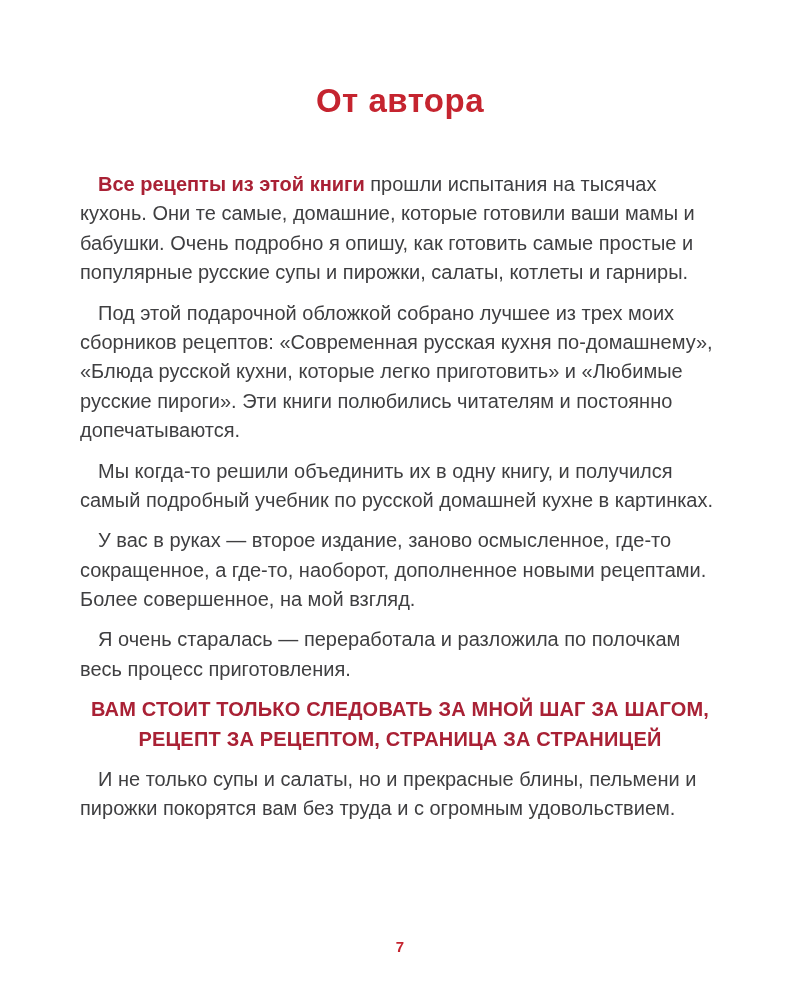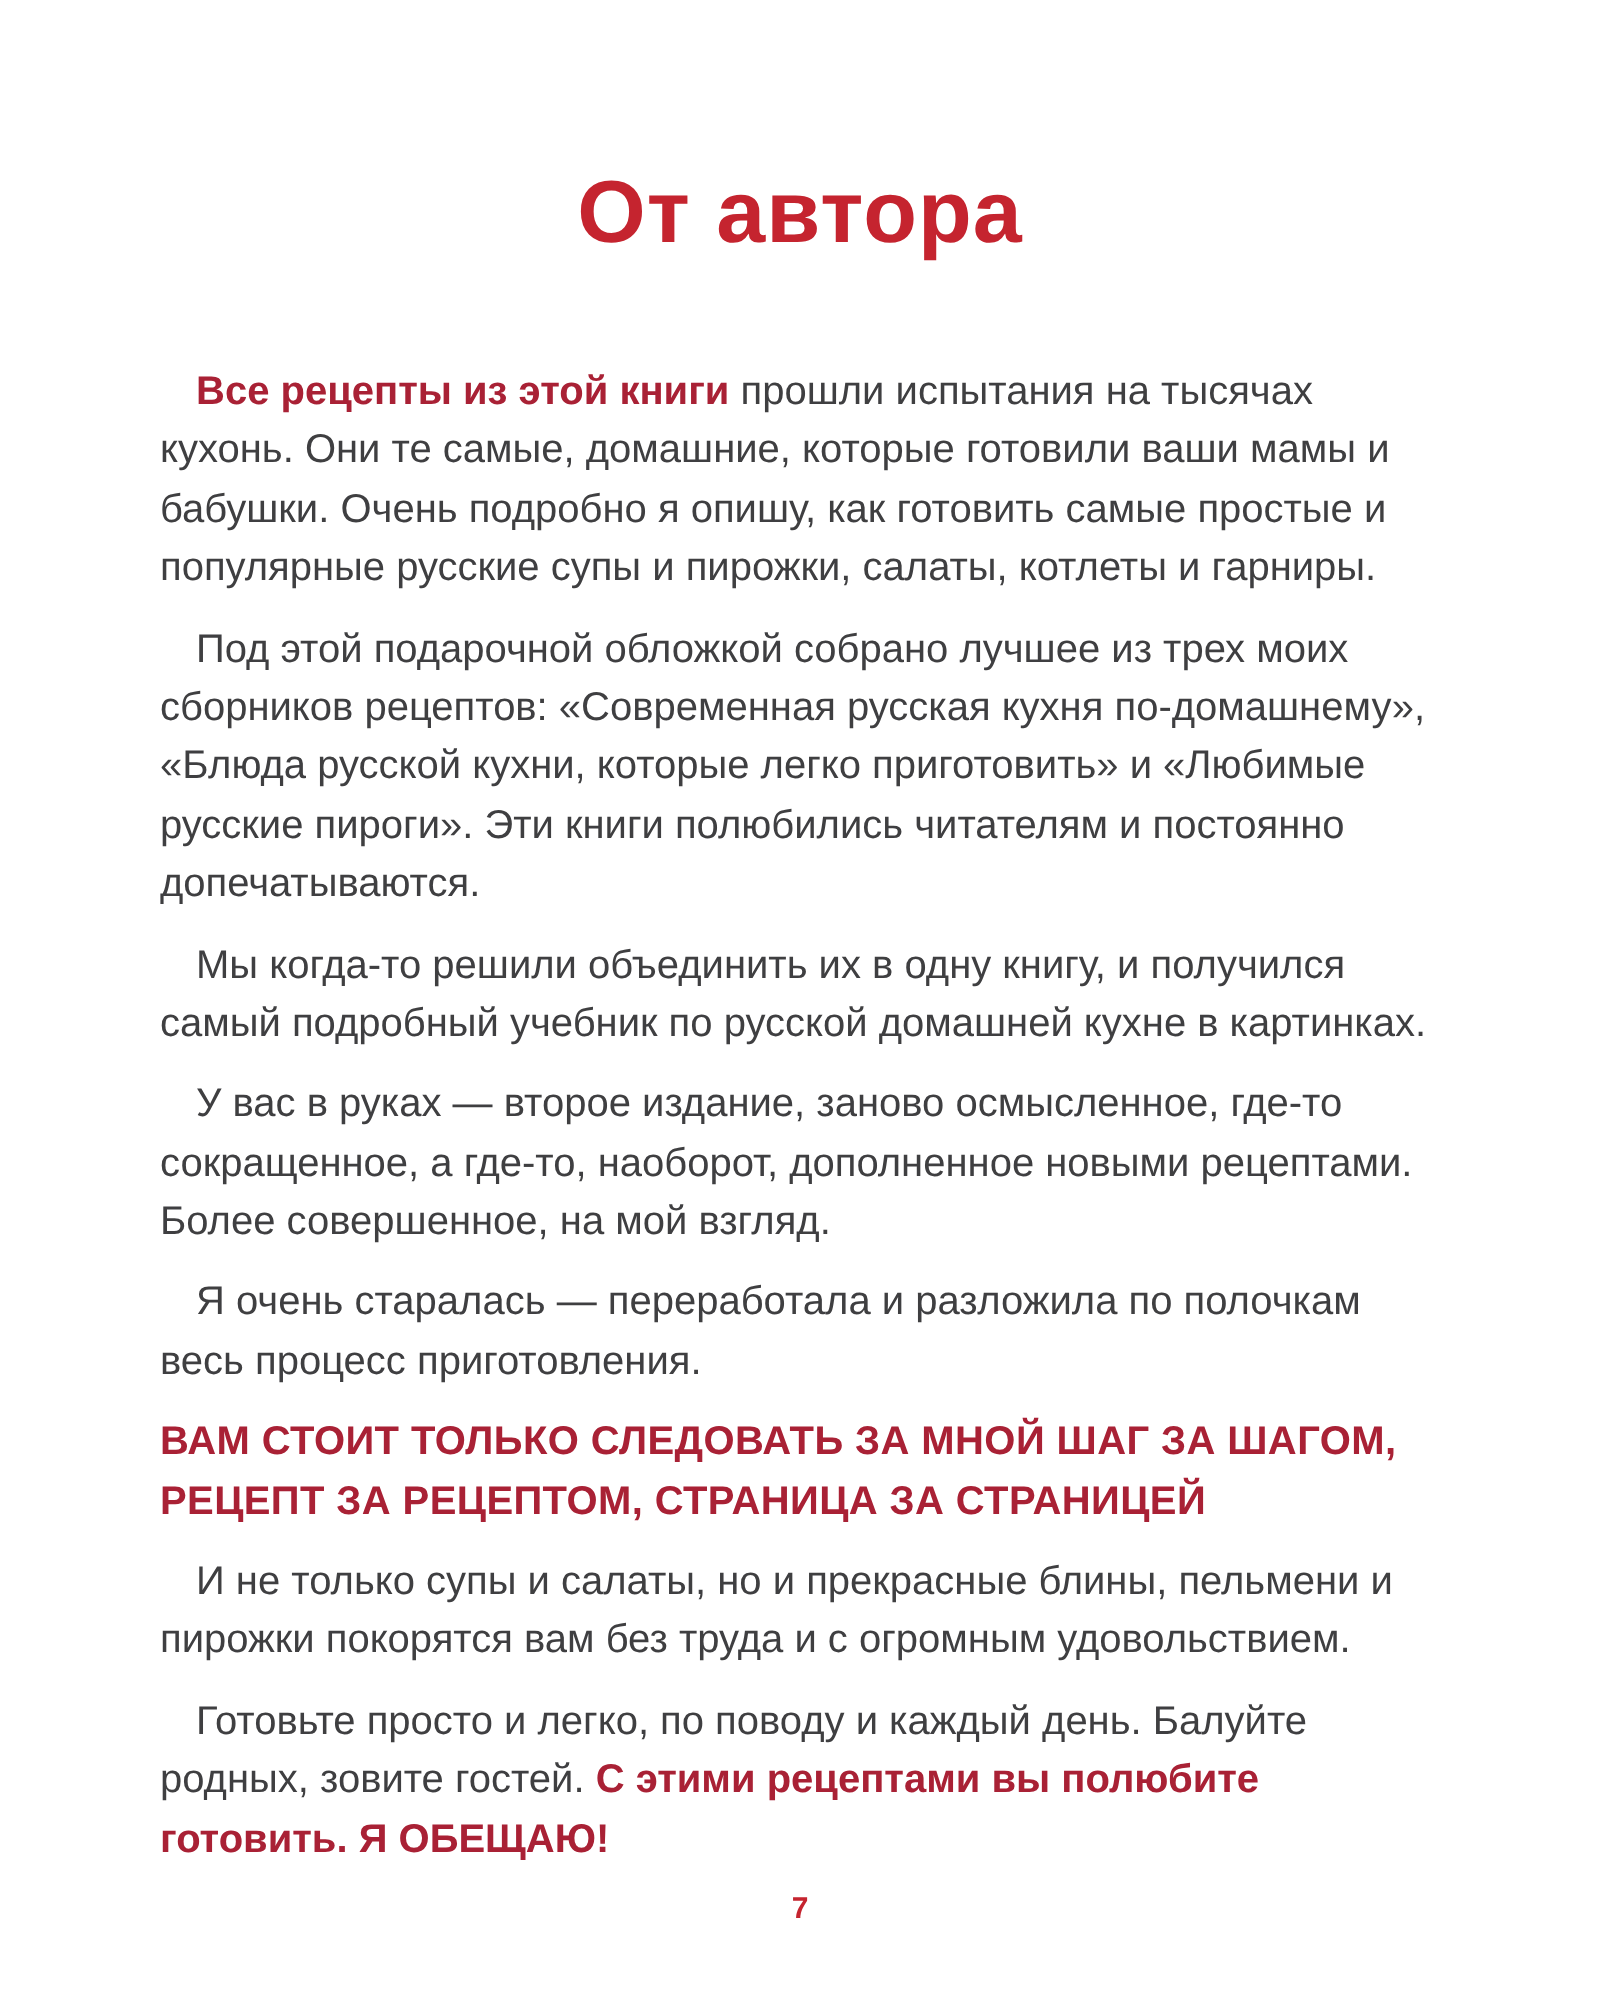--- a/index.html
+++ b/index.html
@@ -14,21 +14,21 @@
     font-family:"Liberation Sans","DejaVu Sans",sans-serif;
     overflow:hidden;
   }
   .page{
     width:800px;height:1000px;
     background:#ffffff;
     padding:82px 80px 44px 80px;
     display:flex;flex-direction:column;
   }
   .title{
-    font-size:44px;
+    font-size:33px;
     font-weight:700;
     color:var(--title-red);
     text-align:center;
     letter-spacing:0.5px;
     margin-bottom:50px;
   }
   .content{flex:0 0 auto;}
   .para{
     font-size:20px;
     line-height:1.47;
@@ -39,20 +39,21 @@
   .para.accent{
     color:var(--accent-red);
     font-weight:700;
   }
   .para.caps-heading{
     color:var(--accent-red);
     font-weight:700;
     text-indent:0;
     margin-top:3px;
     letter-spacing:0.2px;
+    text-align:center;
   }
   .accent-bold{
     color:var(--accent-red);
     font-weight:700;
   }
   .footer{
     margin-top:auto;
     text-align:center;
   }
   .page-number{
@@ -79,21 +80,20 @@
 
 
     <p class="para">У вас в руках — второе издание, заново осмысленное, где-то сокращенное, а где-то, наоборот, дополненное новыми рецептами. Более совершенное, на мой взгляд.</p>
 
     <p class="para">Я очень старалась — переработала и разложила по полочкам весь процесс приготовления.</p>
 
     <p class="para caps-heading">ВАМ СТОИТ ТОЛЬКО СЛЕДОВАТЬ ЗА МНОЙ ШАГ ЗА ШАГОМ, РЕЦЕПТ ЗА РЕЦЕПТОМ, СТРАНИЦА ЗА СТРАНИЦЕЙ</p>
 
     <p class="para">И не только супы и салаты, но и прекрасные блины, пельмени и пирожки покорятся вам без труда и с огромным удовольствием.</p>
 
-    <p class="para"><span>Готовьте просто и легко, по поводу и каждый день. Балуйте родных, зовите гостей. </span><span class="accent-bold">С этими рецептами вы полюбите готовить. Я ОБЕЩАЮ!</span></p>
 
   </div>
 
   <div class="footer">
     <span class="page-number">7</span>
   </div>
 
 </div>
 
 </body></html>

